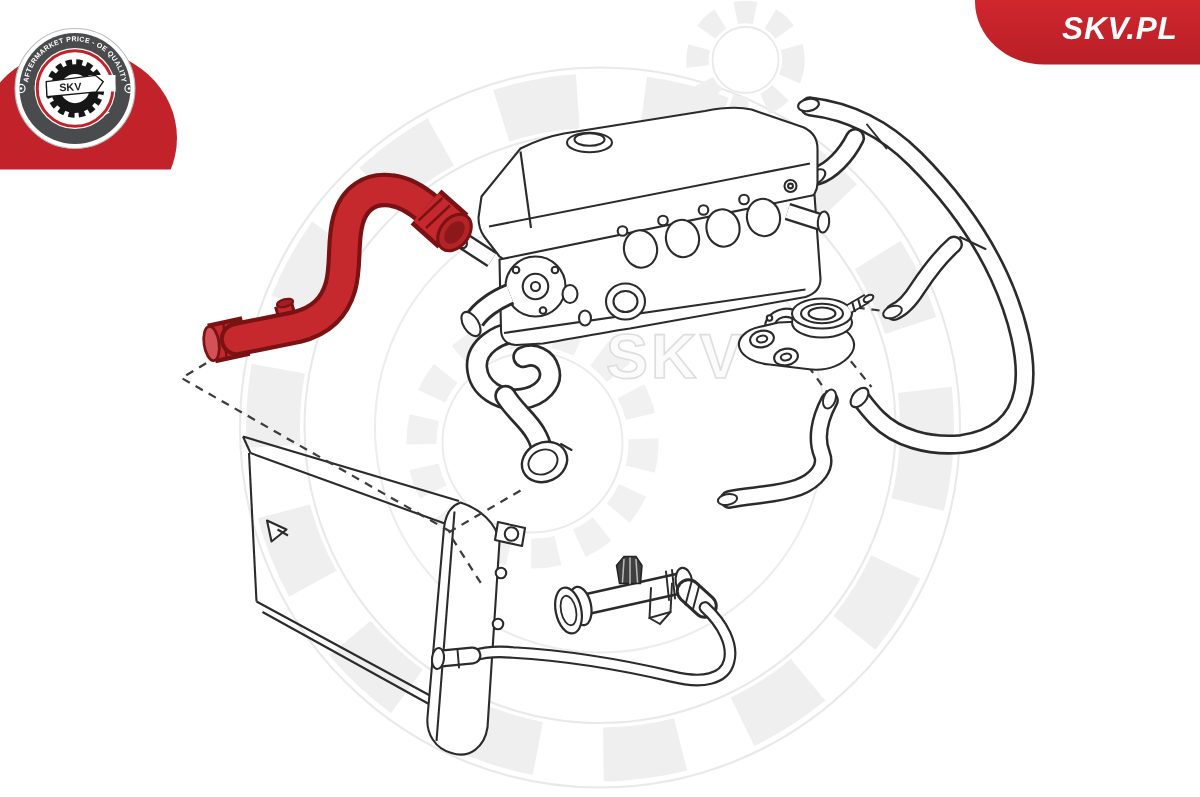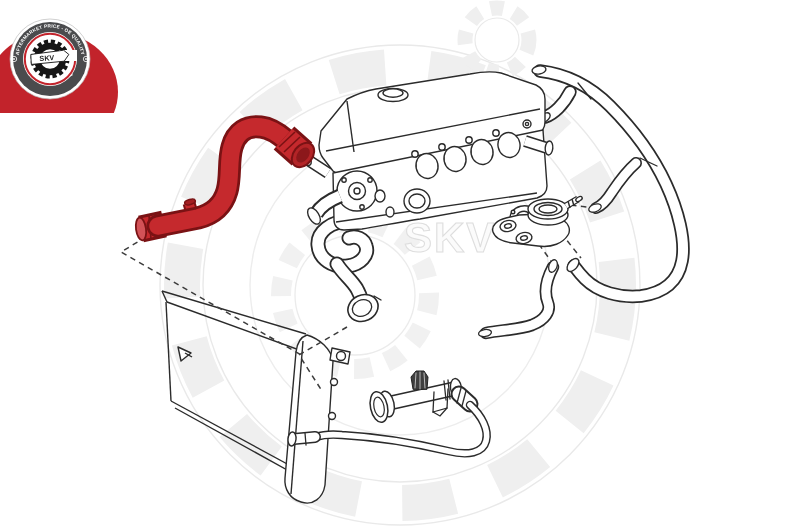--- a/index.html
+++ b/index.html
@@ -195,20 +195,23 @@
     <path d="M 158,226 L 198,218 C 214,214 223,205 227,191 C 231,177 228,161 232,147 C 236,132 247,125 261,127 C 270,128 279,134 286,140" stroke="#c5292d" stroke-width="17.5" stroke-linecap="round"></path>
     <path d="M 284,138 L 302,154" stroke="#7a1214" stroke-width="31"></path>
     <path d="M 284,138 L 302,154" stroke="#c5292d" stroke-width="25"></path>
     <line x1="279" y1="147" x2="295" y2="132" stroke="#7a1214" stroke-width="1.6"></line>
     <line x1="284" y1="152" x2="300" y2="137" stroke="#7a1214" stroke-width="1.6"></line>
     <ellipse cx="303" cy="155" rx="9.5" ry="13.5" transform="rotate(38 303 155)" fill="#b32427" stroke="#7a1214" stroke-width="2"></ellipse>
     <ellipse cx="303" cy="155" rx="5.5" ry="8.5" transform="rotate(38 303 155)" fill="#8c181b" stroke="none"></ellipse>
   </g>
 </svg>
 
+<div class="logo">
+  <span class="logo-text">SKV.PL</span>
+</div>
 
 <svg class="corner-svg" width="132" height="113" viewBox="0 0 132 113">
   <ellipse cx="52" cy="92" rx="66" ry="60" fill="#c2232b"></ellipse>
   <circle cx="50" cy="59" r="40" fill="#ffffff" stroke="#bcbcbc" stroke-width="0.7"></circle>
   <circle cx="50" cy="59" r="37" fill="#4a4b4d"></circle>
   <defs>
     <path id="arcTop" d="M 20.4 69.8 A 31.5 31.5 0 1 1 79.6 69.8" fill="none"></path>
     <path id="arcBottom" d="M 75.96 78.56 A 32.5 32.5 0 0 0 24.04 78.56" fill="none"></path>
   </defs>
   <text font-size="4.7" letter-spacing="0.22" fill="#ffffff" font-weight="bold">

